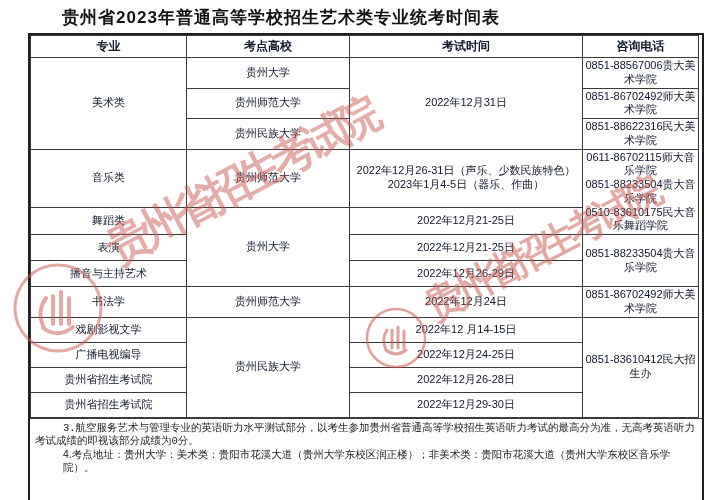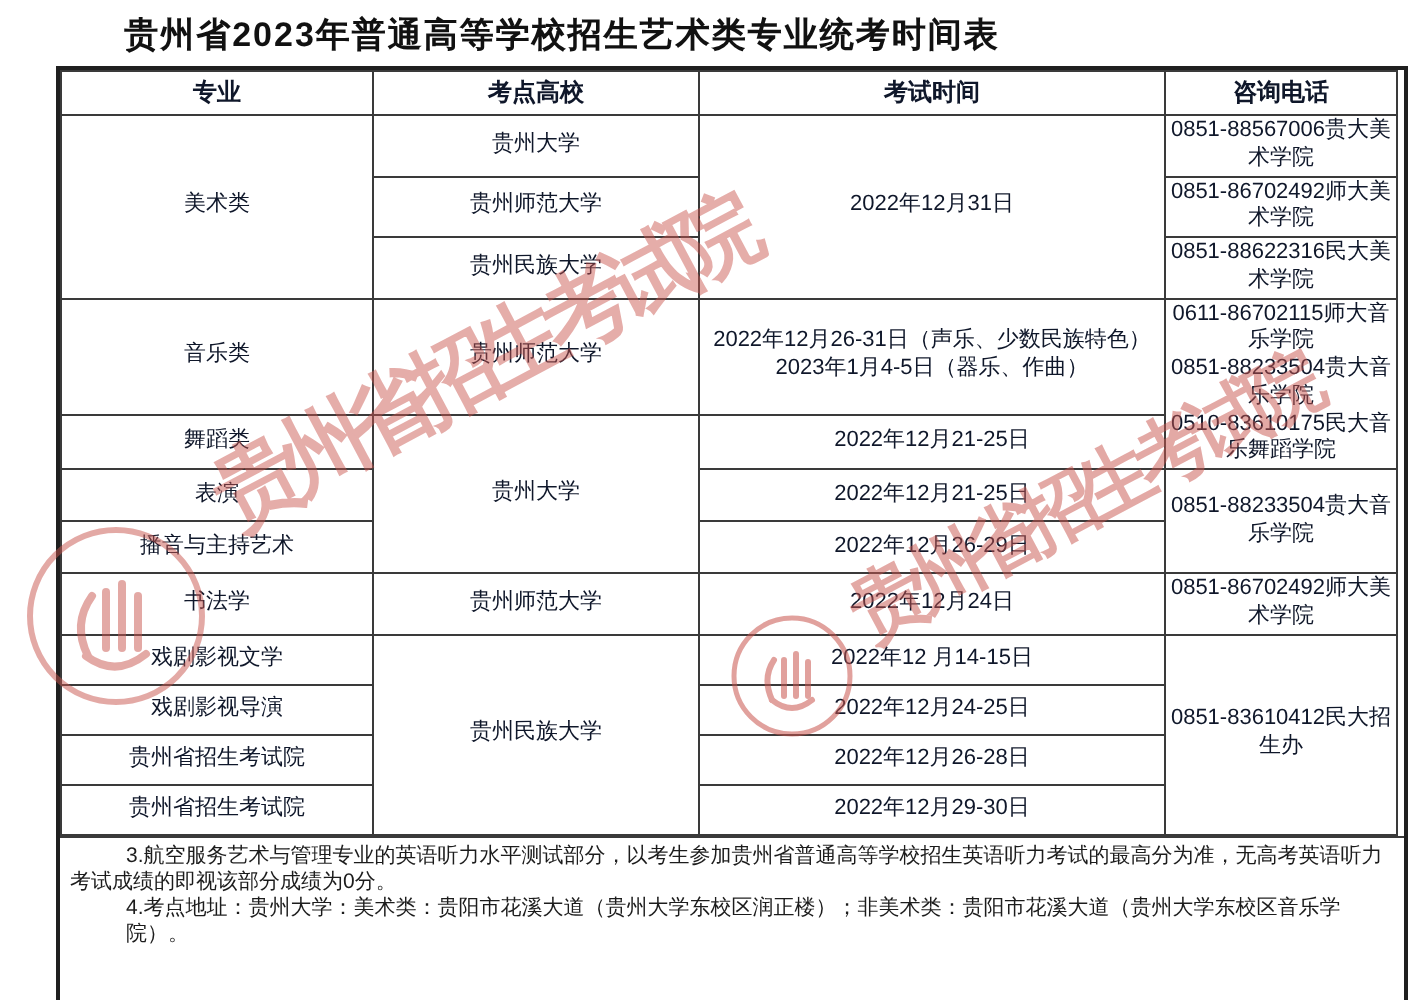--- a/index.html
+++ b/index.html
@@ -32,21 +32,21 @@
   .phone{font-size:10.5px;}
   .rh22{height:22px}.rh25{height:25px}.rh26{height:26px}.rh27{height:27px}.rh58{height:58px}
   .notes{
     border-top:1px solid #3a3a3a;
     padding:3px 5px 2px 5px;
     font-size:10.5px;line-height:13px;text-align:left;color:#1c1c1c;
     height:86px;
   }
   .note{white-space:normal;}
   .ind1{padding-left:28px;}
-  .ind1w{text-indent:28px;}
+  .ind1w{text-indent:28px;font-family:Liberation Mono, monospace;}
   .ind2{padding-left:48px;}
   
   .wm{position:absolute;pointer-events:none;z-index:5;}
   .wm-text{
     font-family:"Liberation Serif","DejaVu Serif",serif;
     white-space:nowrap;font-weight:bold;
   }
   .wm-a{left:110px;top:222px;font-size:44px;letter-spacing:-7px;
         transform:rotate(-28deg);transform-origin:0 50%;opacity:0.48;}
   .wm-b{left:428px;top:284px;font-size:38px;letter-spacing:-6px;
@@ -121,21 +121,21 @@
       <td>2022年12月24日</td>
       <td class="phone">0851-86702492师大美术学院</td>
     </tr>
     <tr class="rh25">
       <td>戏剧影视文学</td>
       <td rowspan="4">贵州民族大学</td>
       <td>2022年12 月14-15日</td>
       <td class="phone" rowspan="4">0851-83610412民大招生办</td>
     </tr>
     <tr class="rh25">
-      <td>戏剧影视导演</td>
+      <td>广播电视编导</td>
       <td>2022年12月24-25日</td>
     </tr>
     <tr class="rh25">
       <td>贵州省招生考试院</td>
       <td>2022年12月26-28日</td>
     </tr>
     <tr class="rh25">
       <td>贵州省招生考试院</td>
       <td>2022年12月29-30日</td>
     </tr>

